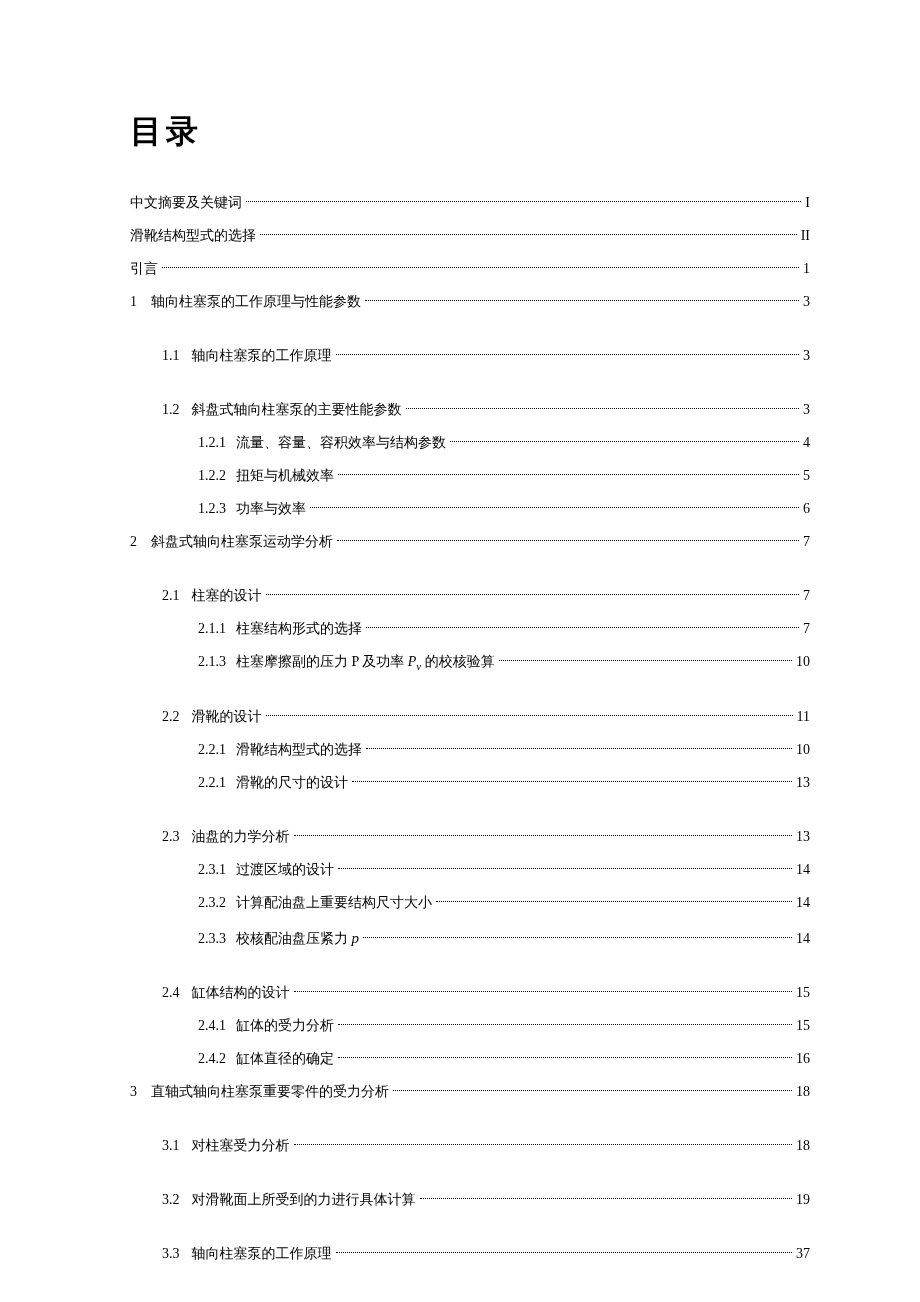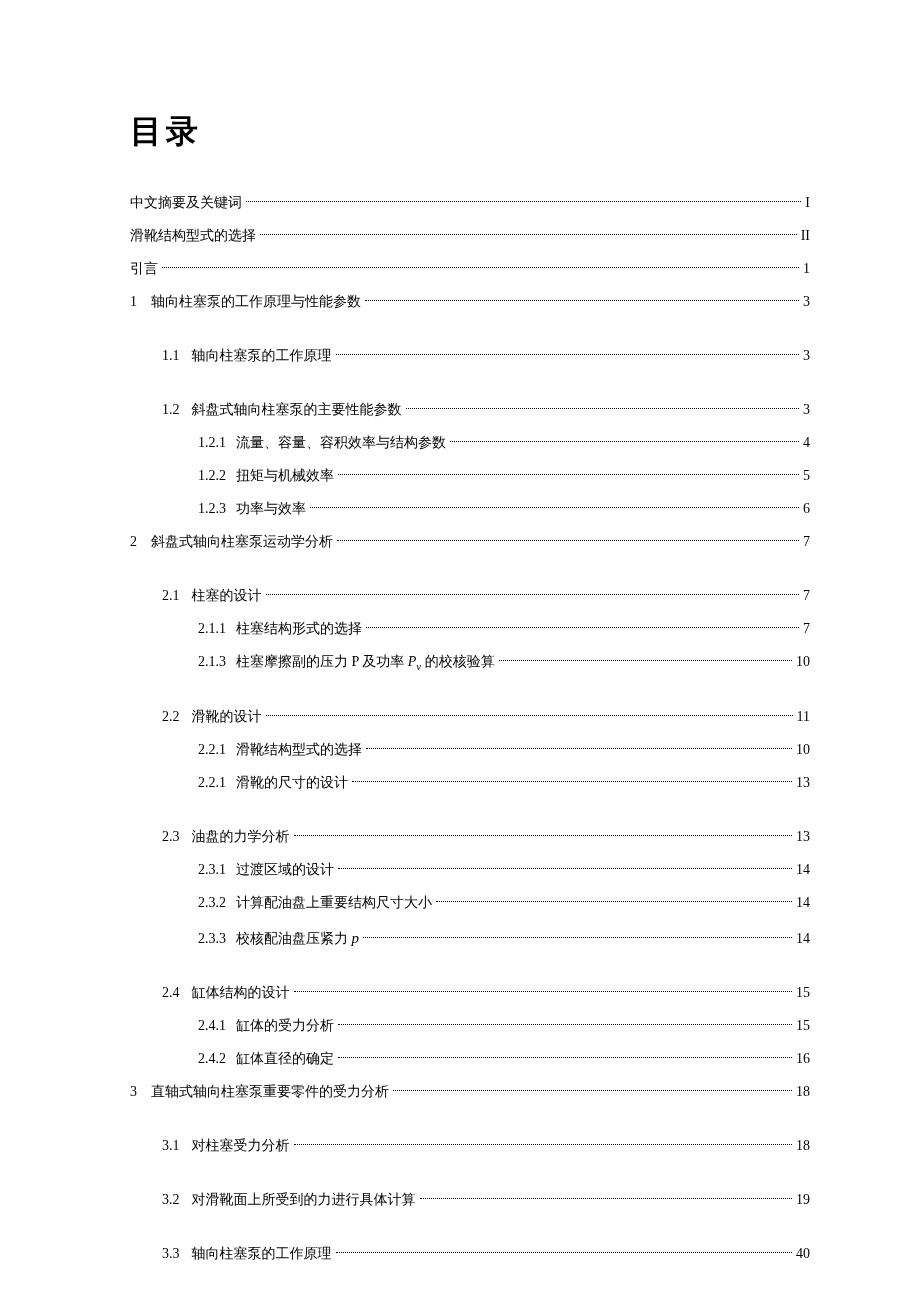--- a/index.html
+++ b/index.html
@@ -183,15 +183,15 @@
       <span class="page">18</span>
     </div>
     <div class="toc-entry l1">
       <span class="toc-label"><span class="num-l1">3.2</span><span>对滑靴面上所受到的力进行具体计算</span></span>
       <span class="dots"></span>
       <span class="page">19</span>
     </div>
     <div class="toc-entry l1">
       <span class="toc-label"><span class="num-l1">3.3</span><span>轴向柱塞泵的工作原理</span></span>
       <span class="dots"></span>
-      <span class="page">40</span>
+      <span class="page">37</span>
     </div>
   </div>
 
 </body></html>

